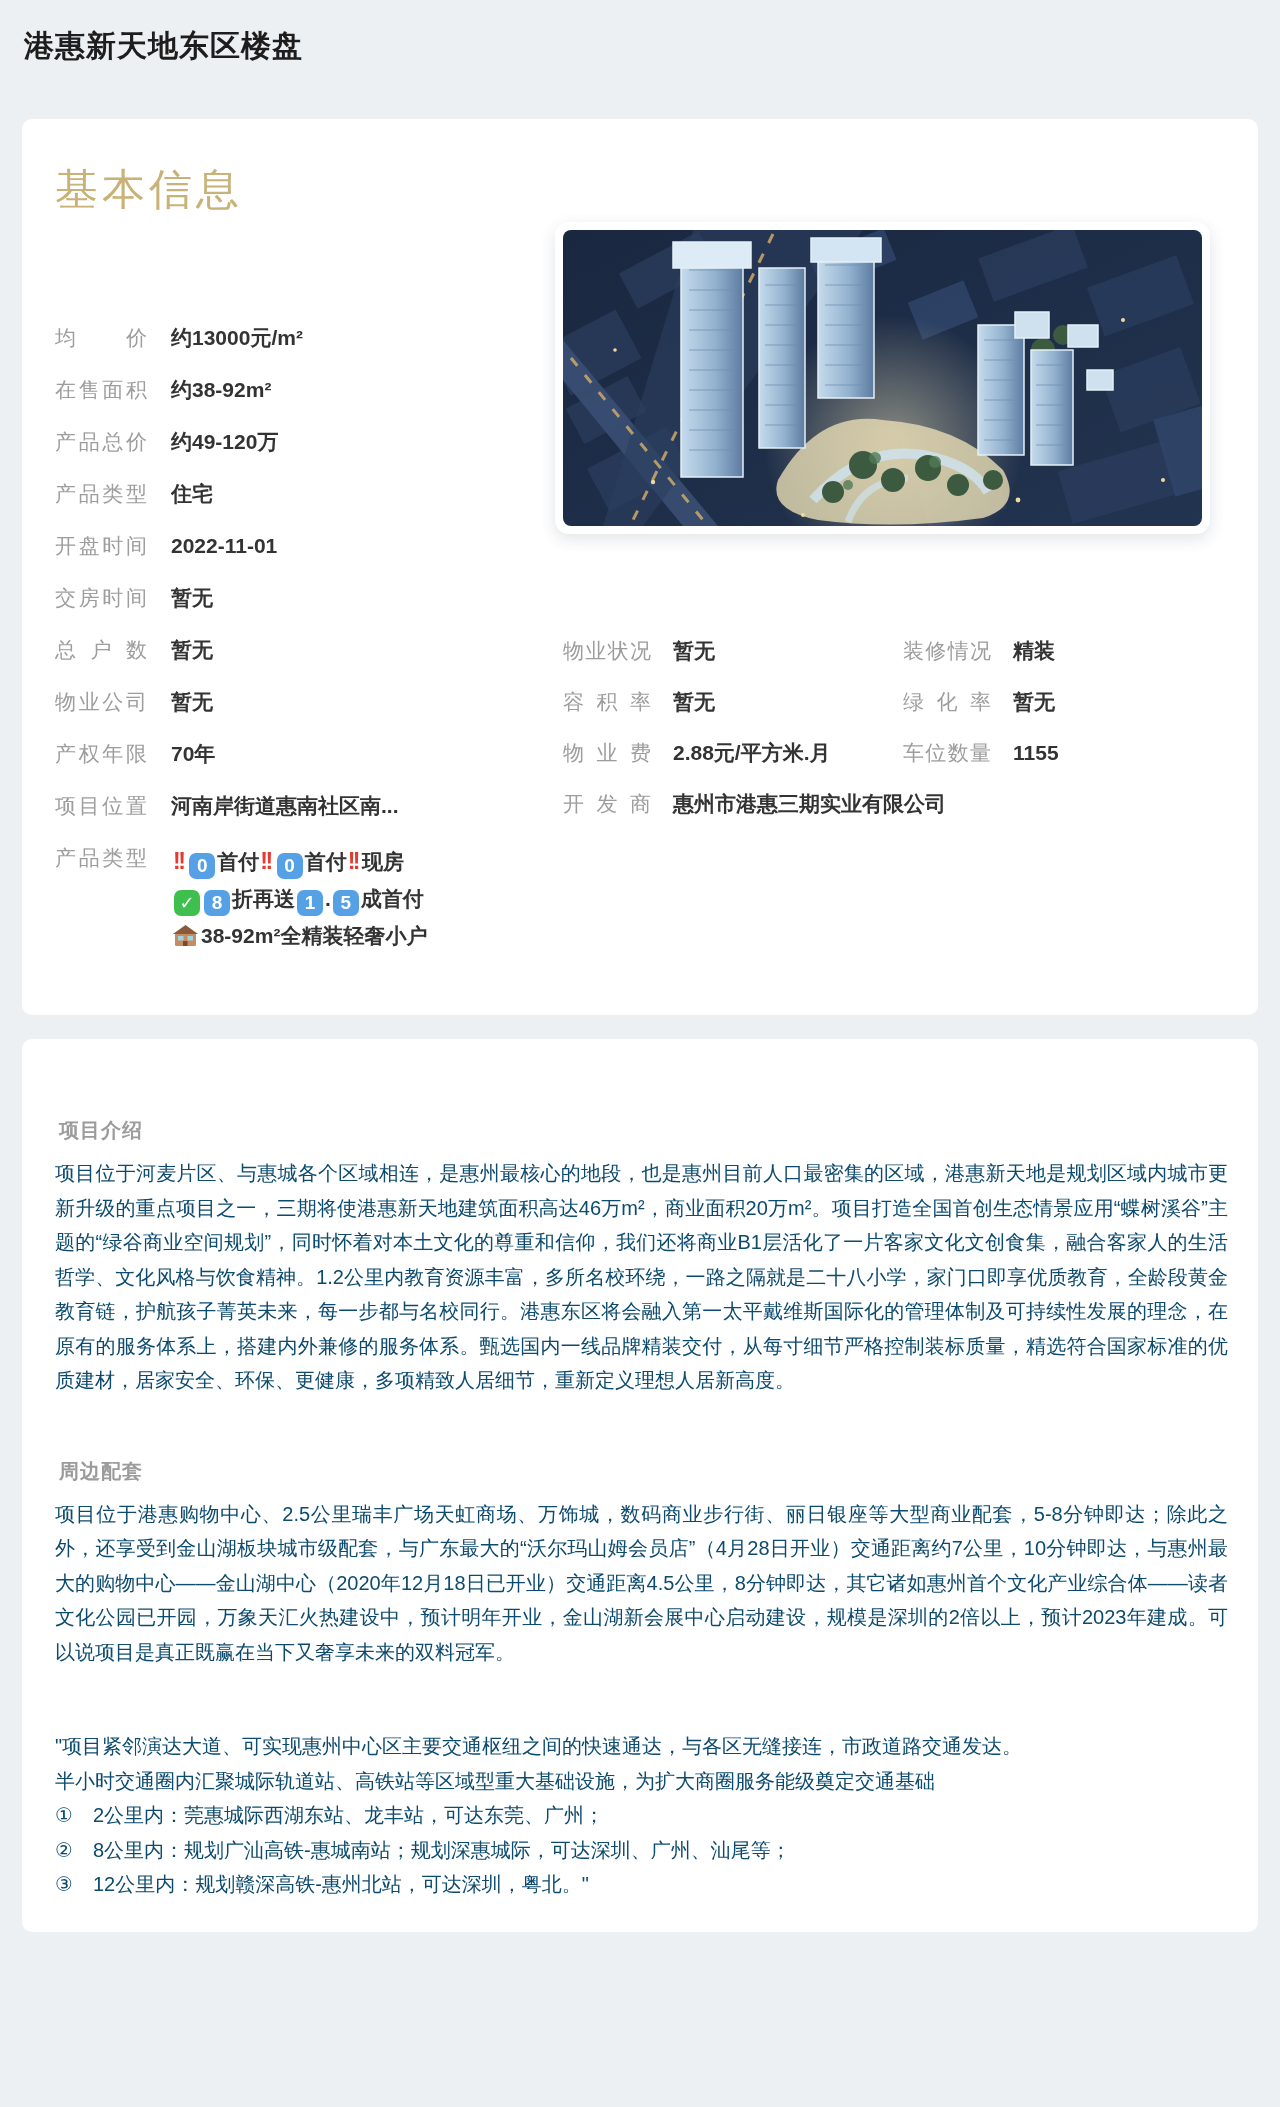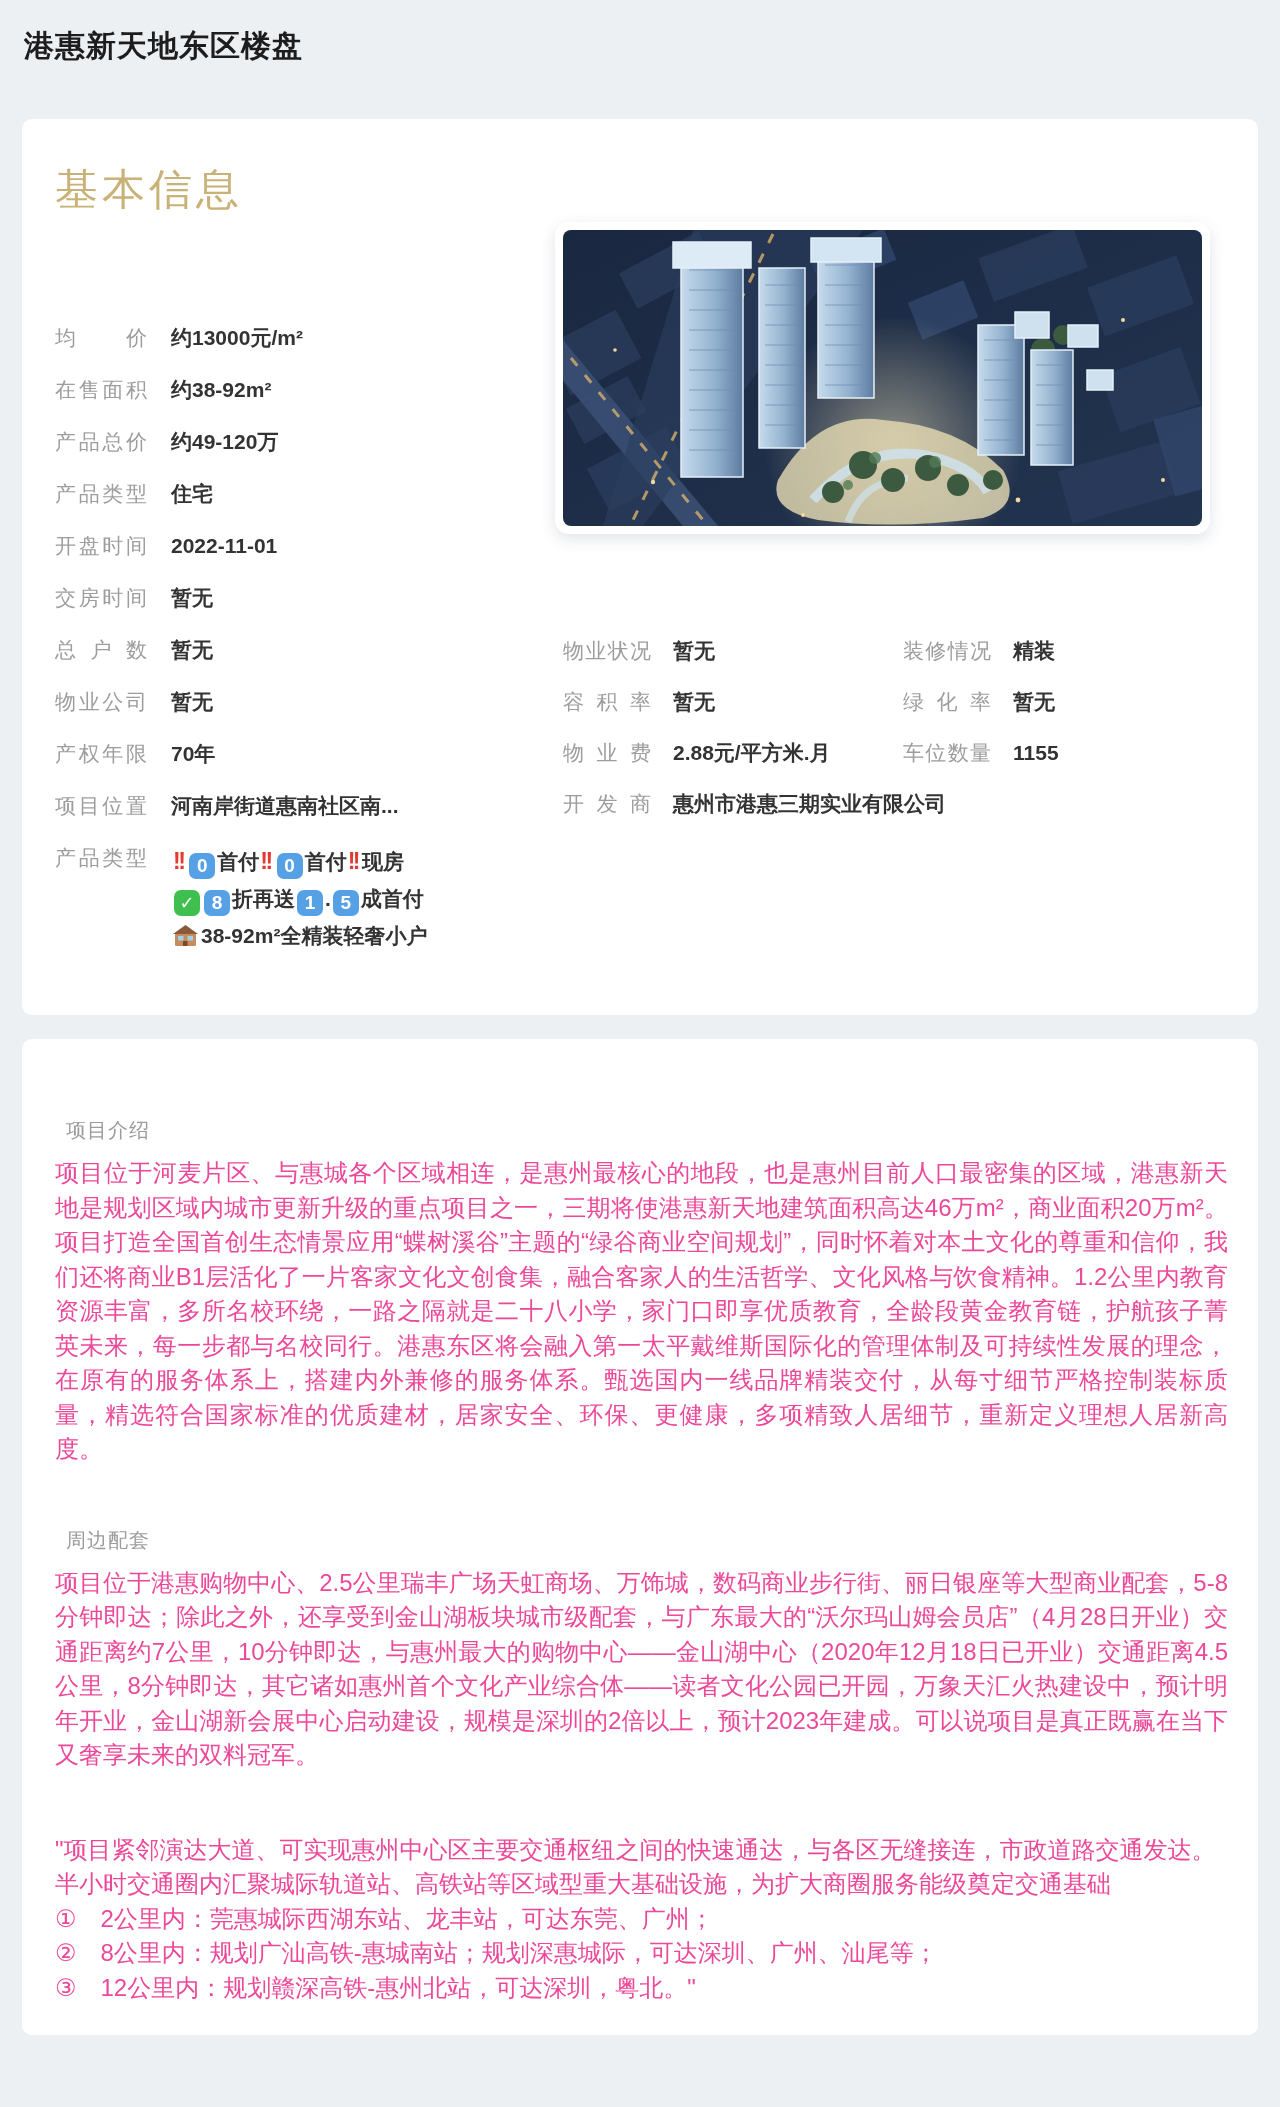--- a/index.html
+++ b/index.html
@@ -34,23 +34,23 @@
   .right-fields{margin-top:102px;padding-left:8px}
   .r-row{display:flex;margin-bottom:21px;font-size:21px;line-height:30px}
   .r-pair{display:flex;align-items:center}
   .r-pair.col1{flex:0 0 340px}
   .r-label{flex:0 0 88px;color:#9d9d9d;text-align:justify;text-align-last:justify}
   .r-value{margin-left:22px;color:#333;font-weight:600;white-space:nowrap}
   
   .card-fac{margin-top:24px;margin-bottom:20px;padding:48px 30px 30px 33px}
   .fac-section{margin-top:30px}
   .fac-section + .fac-section{margin-top:60px}
-  h3.sub-heading{margin:11px;font-size:20px;font-weight:400;color:#9b9b9b;letter-spacing:1px}
+  h3.sub-heading{margin:4px;font-size:20px;font-weight:700;color:#9b9b9b;letter-spacing:1px}
   .fac-lines{margin-top:12px}
-  .fac-line{font-size:24px;line-height:34.5px;color:#ec4899;font-weight:500;text-align:justify;margin:0}
+  .fac-line{font-size:20px;line-height:34.5px;color:#0c4a6e;font-weight:500;text-align:justify;margin:0}
 </style>
 </head>
 <body>
 
 <div class="page-title">港惠新天地东区楼盘</div>
 
 <div class="card card-basic">
   <div class="card-basic-left">
     <h2 class="gold-heading">基本信息</h2>
     <div class="fields">

